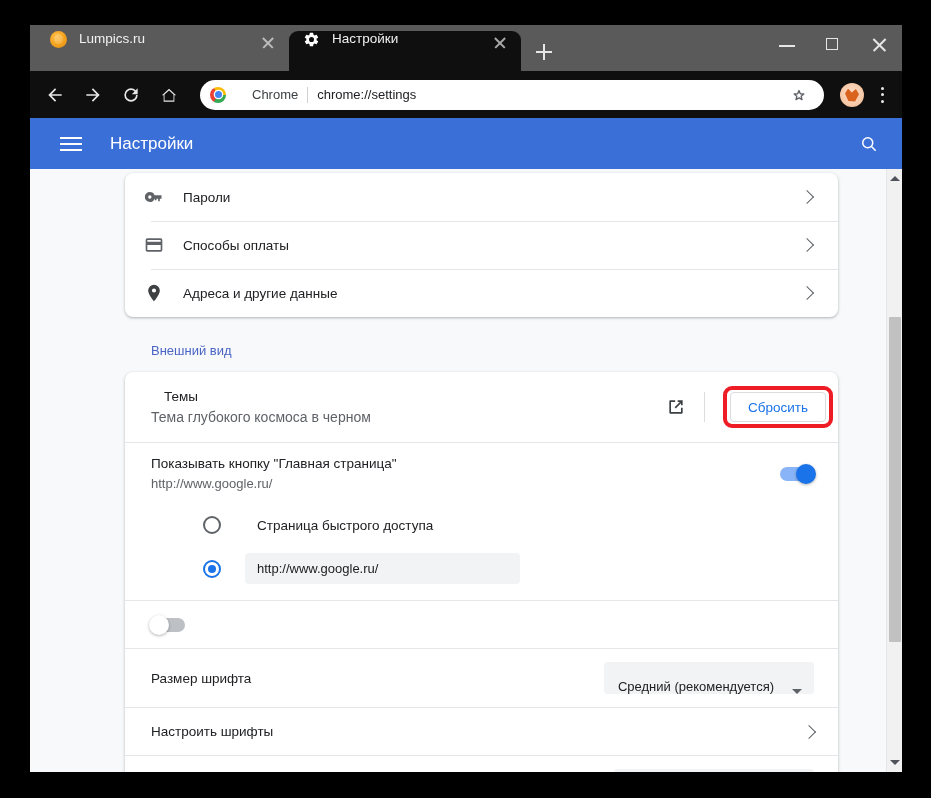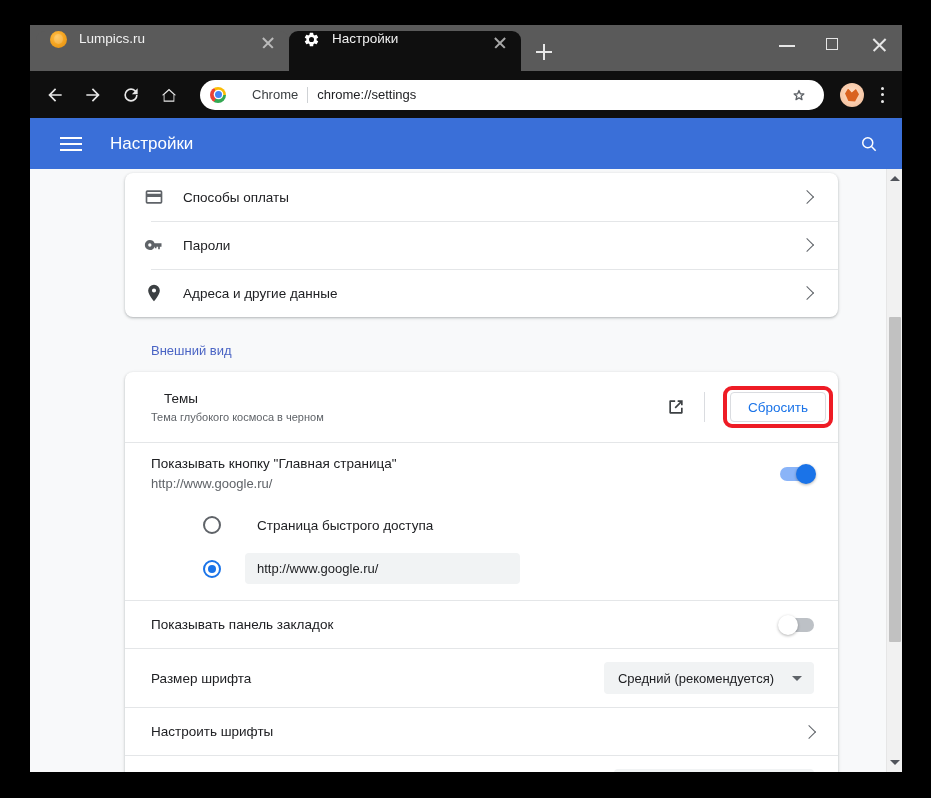--- a/index.html
+++ b/index.html
@@ -342,21 +342,21 @@
   
   .theme-row {
     display: flex;
     align-items: center;
     padding: 14px 22px 14px 26px;
     min-height: 52px;
     box-sizing: border-box;
   }
   .theme-texts { flex: 1 1 auto; }
   .theme-name { font-size: 13.5px; color: #202124; margin-left: 13px; }
-  .theme-desc { font-size: 11px; color: #5f6368; margin-top: 5px; }
+  .theme-desc { font-size: 14px; color: #5f6368; margin-top: 5px; }
   .ext-link-ico { width: 20px; height: 20px; flex: 0 0 auto; margin-right: 18px; }
   .vdiv {
     width: 1px; height: 30px; background: #dadce0;
     flex: 0 0 auto; margin-right: 18px;
   }
   .reset-wrap { position: relative; flex: 0 0 auto; width: 93px; height: 42px; }
   .reset-btn {
     position: absolute;
     left: 7px; top: 6px;
     width: 96px; height: 30px;
@@ -449,21 +449,21 @@
     box-sizing: border-box;
     font-size: 13px;
     color: #202124;
   }
 
   .select-pill {
     height: 32px;
     background: #f1f3f4;
     border-radius: 4px;
     display: flex;
-    align-items: center;
+    align-items: flex-end;
     padding: 0 12px 0 14px;
     box-sizing: border-box;
     font-size: 13px;
     color: #202124;
     flex: 0 0 auto;
     margin-right: 2px;
   }
   .caret {
     width: 0; height: 0;
     border-left: 5px solid transparent;
@@ -587,33 +587,33 @@
     </div>
   </div>
 
   <div class="page">
     <div class="content">
 
       <div class="card" style="margin-top:4px;">
         <div class="row">
           <div class="row-ico">
             <svg width="20" height="20" viewBox="0 0 24 24">
-              <path d="M20 4H4a2 2 0 00-2 2v12a2 2 0 002 2h16a2 2 0 002-2V6a2 2 0 00-2-2zm0 14H4v-6h16v6zm0-10H4V6h16v2z" fill="#5f6368"></path>
+              <path d="M21 10h-8.35A5.99 5.99 0 007 6a6 6 0 100 12 5.99 5.99 0 005.65-4H13v2h2v-2h2v3h2v-3h2v-4zM7 14a2 2 0 110-4 2 2 0 010 4z" fill="#5f6368"></path>
             </svg>
           </div>
-          <div class="row-label">Способы оплаты</div>
+          <div class="row-label">Пароли</div>
           <div class="chev"></div>
         </div>
         <div class="row">
           <div class="row-ico">
             <svg width="20" height="20" viewBox="0 0 24 24">
-              <path d="M21 10h-8.35A5.99 5.99 0 007 6a6 6 0 100 12 5.99 5.99 0 005.65-4H13v2h2v-2h2v3h2v-3h2v-4zM7 14a2 2 0 110-4 2 2 0 010 4z" fill="#5f6368"></path>
+              <path d="M20 4H4a2 2 0 00-2 2v12a2 2 0 002 2h16a2 2 0 002-2V6a2 2 0 00-2-2zm0 14H4v-6h16v6zm0-10H4V6h16v2z" fill="#5f6368"></path>
             </svg>
           </div>
-          <div class="row-label">Пароли</div>
+          <div class="row-label">Способы оплаты</div>
           <div class="chev"></div>
         </div>
         <div class="row">
           <div class="row-ico">
             <svg width="20" height="20" viewBox="0 0 24 24">
               <path d="M12 2a7 7 0 00-7 7c0 5.25 7 13 7 13s7-7.75 7-13a7 7 0 00-7-7zm0 9.5A2.5 2.5 0 1112 6.5a2.5 2.5 0 010 5z" fill="#3c4043"></path>
             </svg>
           </div>
           <div class="row-label">Адреса и другие данные</div>
           <div class="chev"></div>
@@ -654,23 +654,20 @@
           <span class="radio"></span>
           <span class="radio-label">Страница быстрого доступа</span>
         </div>
 
         <div class="radio-row" style="padding-bottom:16px;">
           <span class="radio checked"></span>
           <span class="url-field">http://www.google.ru/</span>
         </div>
 
         <div class="hp-row" style="border-top:1px solid #e4e6e8;min-height:48px;">
-          <div class="hp-texts">
-            <div class="hp-title">Показывать панель закладок</div>
-          </div>
           <div class="toggle off">
               <span class="knob"></span>
             </div>
         </div>
 
         <div class="hp-row" style="border-top:1px solid #e4e6e8;min-height:48px;">
           <div class="hp-texts">
             <div class="hp-title">Размер шрифта</div>
           </div>
           <div class="select-pill">

